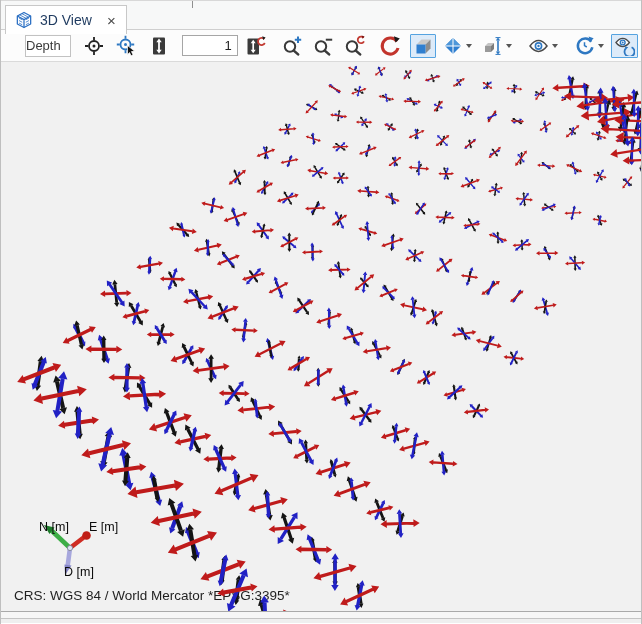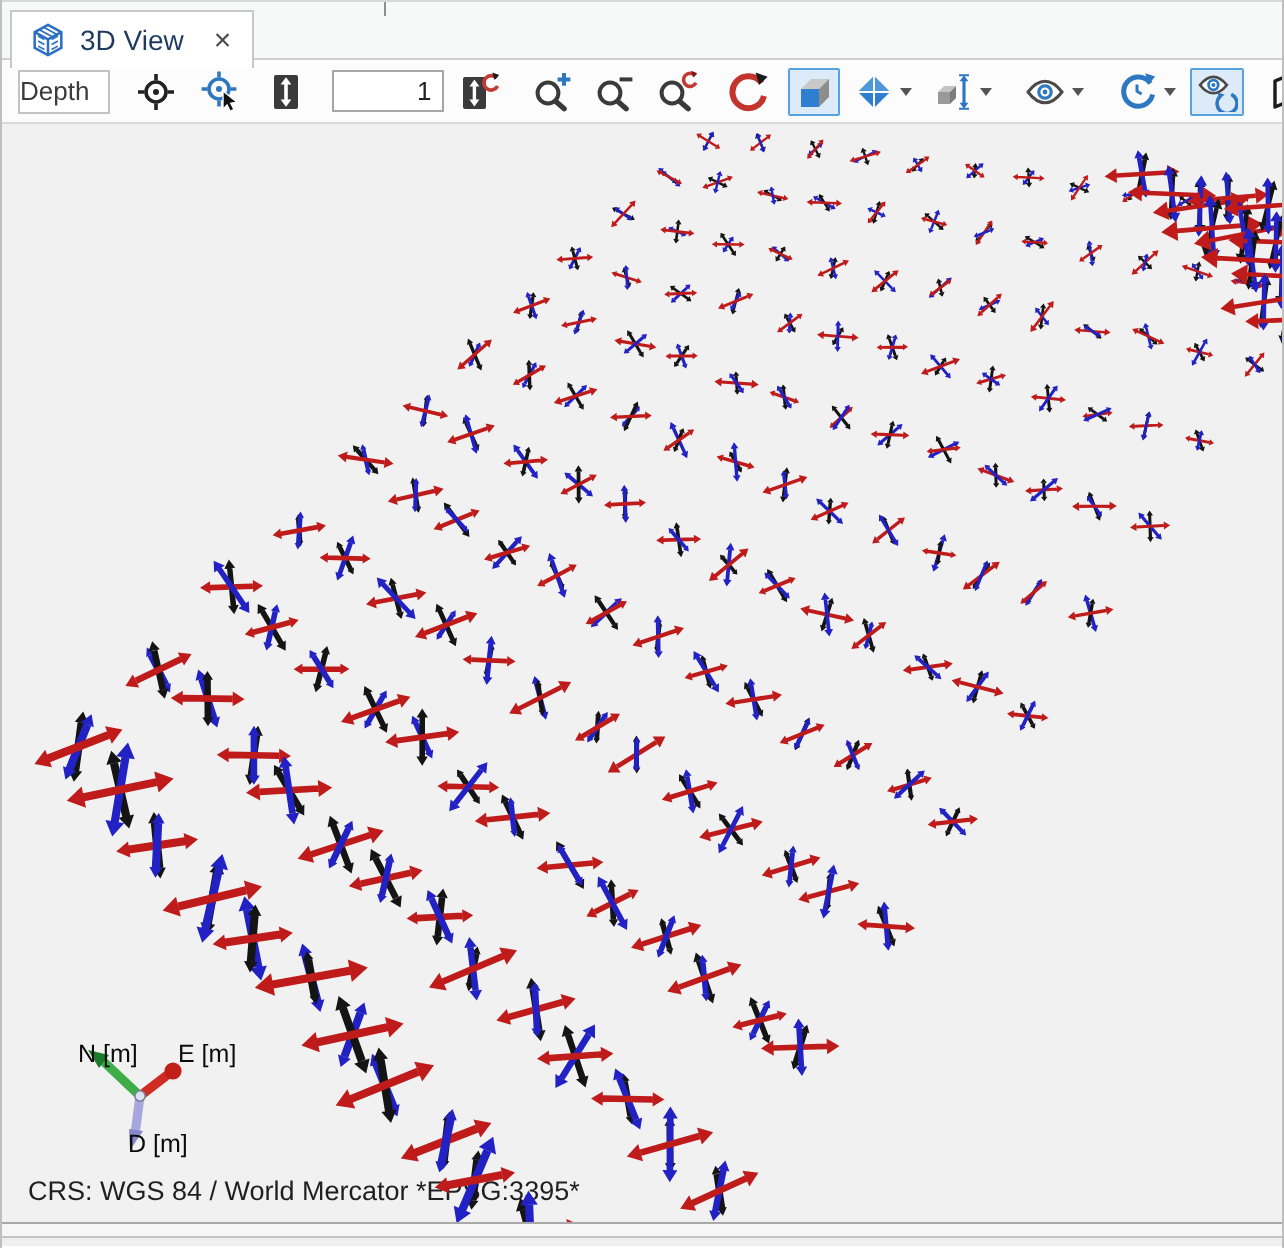--- a/index.html
+++ b/index.html
@@ -16,21 +16,21 @@
     position:absolute;left:4px;top:4px;height:29px;z-index:2;background:#ffffff;
     border:1px solid #c8c8c8;border-bottom:none;display:flex;align-items:center;
     padding:0 10px 0 9px;gap:7px;cursor:default;
   }
   .tab-title{font-size:14px;color:#1e3a5f;white-space:nowrap;}
   .tab-close{font-size:15px;color:#4a4a4a;margin-left:8px;line-height:1;cursor:pointer;}
   .nub{position:absolute;left:191px;top:0;width:1px;height:7px;background:#8f8f8f;}
   
   .toolbar{
     height:32px;display:flex;align-items:center;background:#fcfcfc;
-    border-bottom:1px solid #dadada;padding-left:8px;
+    border-bottom:1px solid #dadada;padding-left:24px;
   }
   .combo{
     width:62px;height:22px;border:1px solid #c2c2c2;background:#fff;color:#3a3a3a;
     font-size:13px;display:flex;align-items:center;justify-content:flex-end;
     padding-right:9px;cursor:pointer;
   }
   .tbtn{
     height:24px;display:flex;align-items:center;justify-content:center;
     padding:1px 2px;border:1px solid transparent;border-radius:1px;cursor:pointer;
   }

